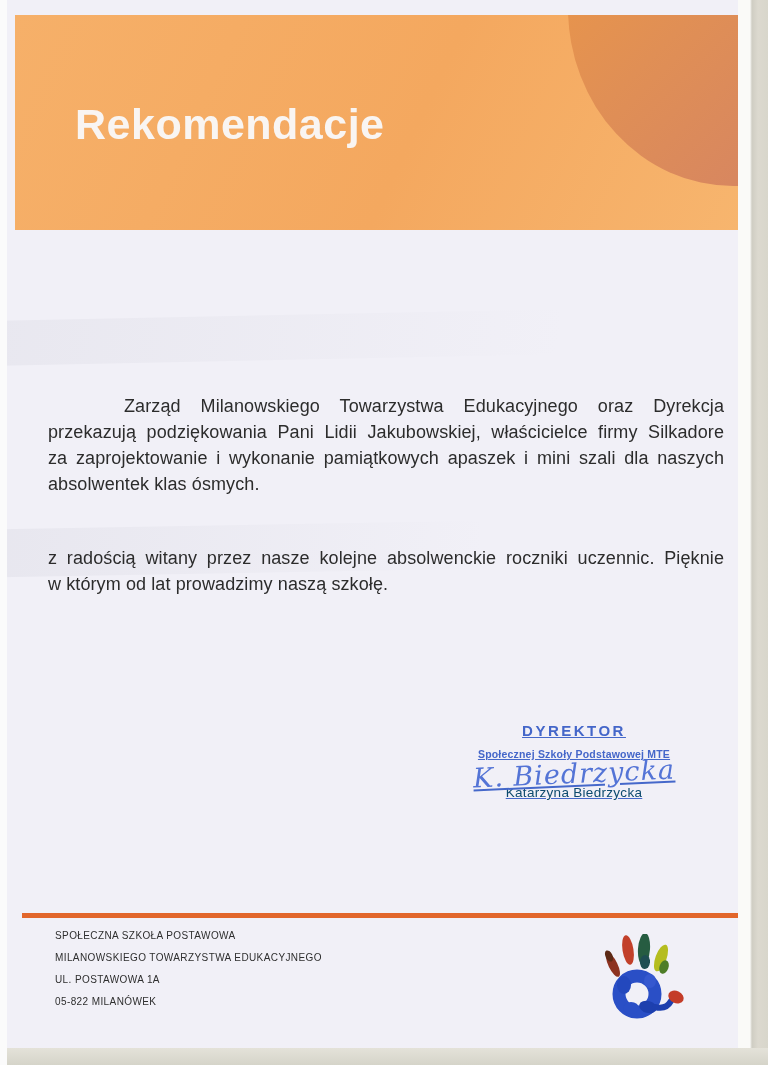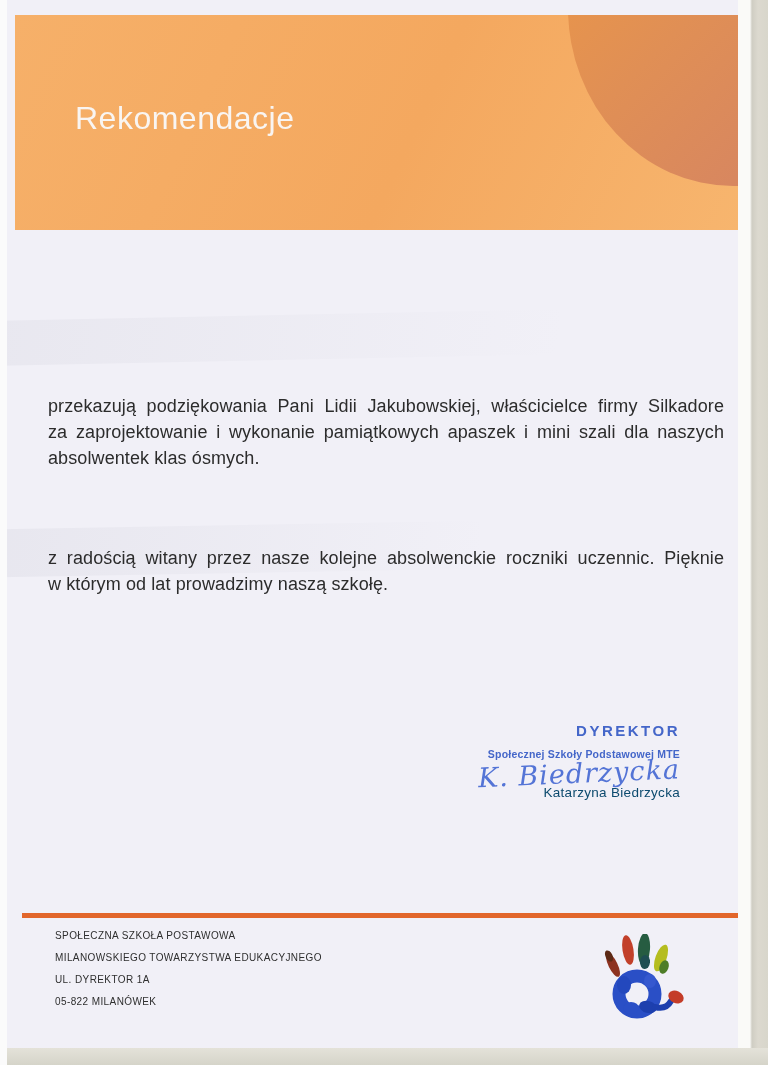--- a/index.html
+++ b/index.html
@@ -47,41 +47,41 @@
     background: linear-gradient(115deg, #f6b069 0%, #f4a85f 55%, #f7b56e 100%);
     overflow: hidden;
   }
   .banner-circle {
     position: absolute; left: 553px; top: -185px; width: 330px; height: 356px;
     border-radius: 50%;
     background: linear-gradient(135deg, #ef9a43 0%, #e08f55 45%, #d8875f 75%, #d2835f 100%);
   }
   .banner-title {
     position: absolute; left: 60px; top: 85px;
-    font-size: 32px; font-weight: 400; letter-spacing: 0.5px;
+    font-size: 43px; font-weight: 700; letter-spacing: 0.5px;
     color: #f9f5f2;
   }
 
   
   .para { position: absolute; left: 48px; width: 676px; color: #2c2c2c; }
   .para-1 { top: 393px; }
   .para-2 { top: 545px; }
   .pline {
     font-size: 18px; line-height: 26px; height: 26px;
     letter-spacing: 0.1px;
     text-align: justify; text-align-last: justify;
     overflow: visible; white-space: nowrap;
   }
   .pline.indent { padding-left: 76px; }
   .pline.last { text-align: right; text-align-last: left; }
 
   
   .stamp {
     position: absolute; left: 468px; top: 722px; width: 212px;
-    text-align: right; color: #4568ca;
+    text-align: center; color: #4568ca; text-decoration: underline;
   }
   .stamp-role {
     font-size: 15px; font-weight: bold; letter-spacing: 2.5px;
     color: #4466c9;
   }
   .stamp-org {
     font-size: 10.5px; font-weight: bold; letter-spacing: 0.2px;
     margin-top: 9px; white-space: nowrap; color: #4466c9;
   }
   .stamp-signature {
@@ -113,20 +113,21 @@
 
   <div class="scan-band band-a"></div>
   <div class="scan-band band-b"></div>
 
   <div class="banner">
     <div class="banner-circle"></div>
     <div class="banner-title">Rekomendacje</div>
   </div>
 
   <div class="para para-1">
+    <div class="pline indent">Zarząd Milanowskiego Towarzystwa Edukacyjnego oraz Dyrekcja</div>
     <div class="pline">przekazują podziękowania Pani Lidii Jakubowskiej, właścicielce firmy Silkadore</div>
     <div class="pline">za zaprojektowanie i wykonanie pamiątkowych apaszek i mini szali dla naszych</div>
     <div class="pline last">absolwentek klas ósmych.</div>
   </div>
 
   <div class="para para-2">
     <div class="pline">z radością witany przez nasze kolejne absolwenckie roczniki uczennic. Pięknie</div>
     <div class="pline last">w którym od lat prowadzimy naszą szkołę.</div>
   </div>
 
@@ -134,21 +135,21 @@
     <div class="stamp-role">DYREKTOR</div>
     <div class="stamp-org">Społecznej Szkoły Podstawowej MTE</div>
     <div class="stamp-signature">K. Biedrzycka</div>
     <div class="stamp-name">Katarzyna Biedrzycka</div>
   </div>
 
   <div class="footer-rule"></div>
   <div class="footer-address">
     <div class="footer-line">SPOŁECZNA SZKOŁA POSTAWOWA</div>
     <div class="footer-line">MILANOWSKIEGO TOWARZYSTWA EDUKACYJNEGO</div>
-    <div class="footer-line">UL. DYREKTOR 1A</div>
+    <div class="footer-line">UL. POSTAWOWA 1A</div>
     <div class="footer-line">05-822 MILANÓWEK</div>
   </div>
 
   <div class="handprint">
     <svg width="90" height="90" viewBox="0 0 90 90" xmlns="http://www.w3.org/2000/svg">
 
       <circle cx="39" cy="60" r="18" fill="none" stroke="#2a4fc6" stroke-width="13"></circle>
       <ellipse cx="26" cy="51" rx="7" ry="9" fill="#2348bd"></ellipse>
       <ellipse cx="50" cy="73" rx="9" ry="6" fill="#1d3fae" transform="rotate(15 50 73)"></ellipse>
       <ellipse cx="33" cy="74" rx="8" ry="6" fill="#2a4fc6"></ellipse>

